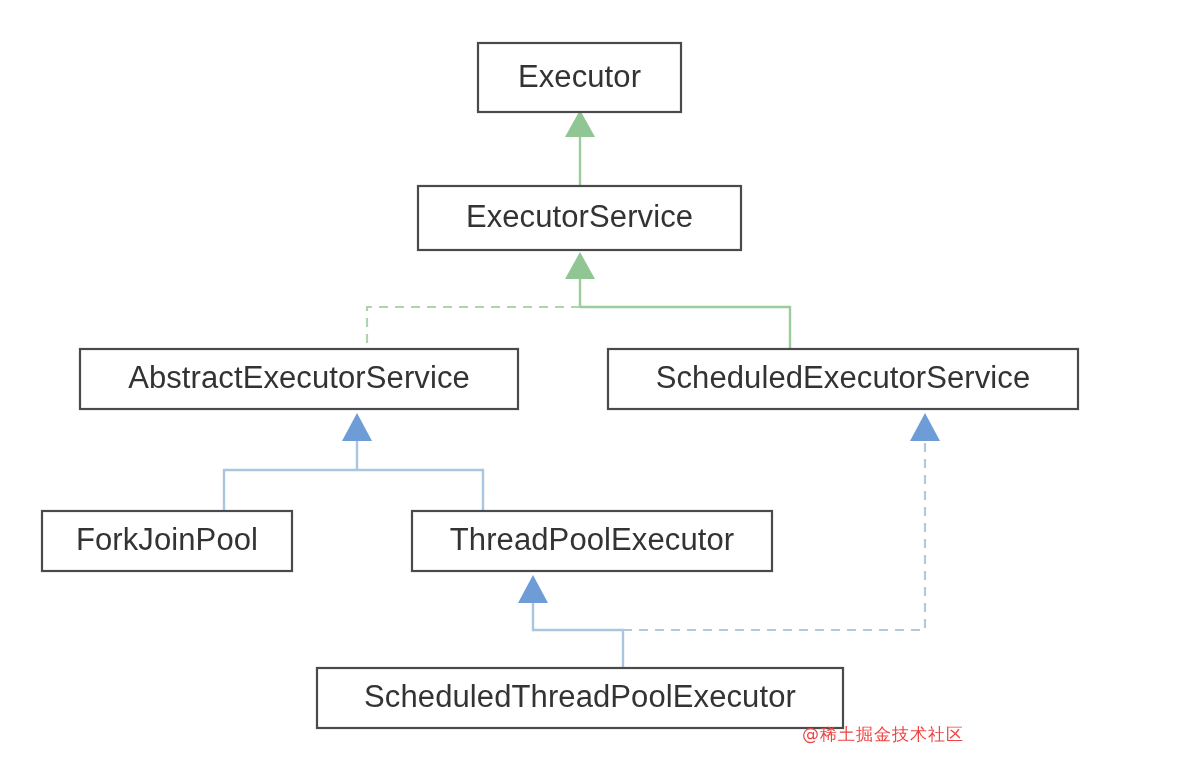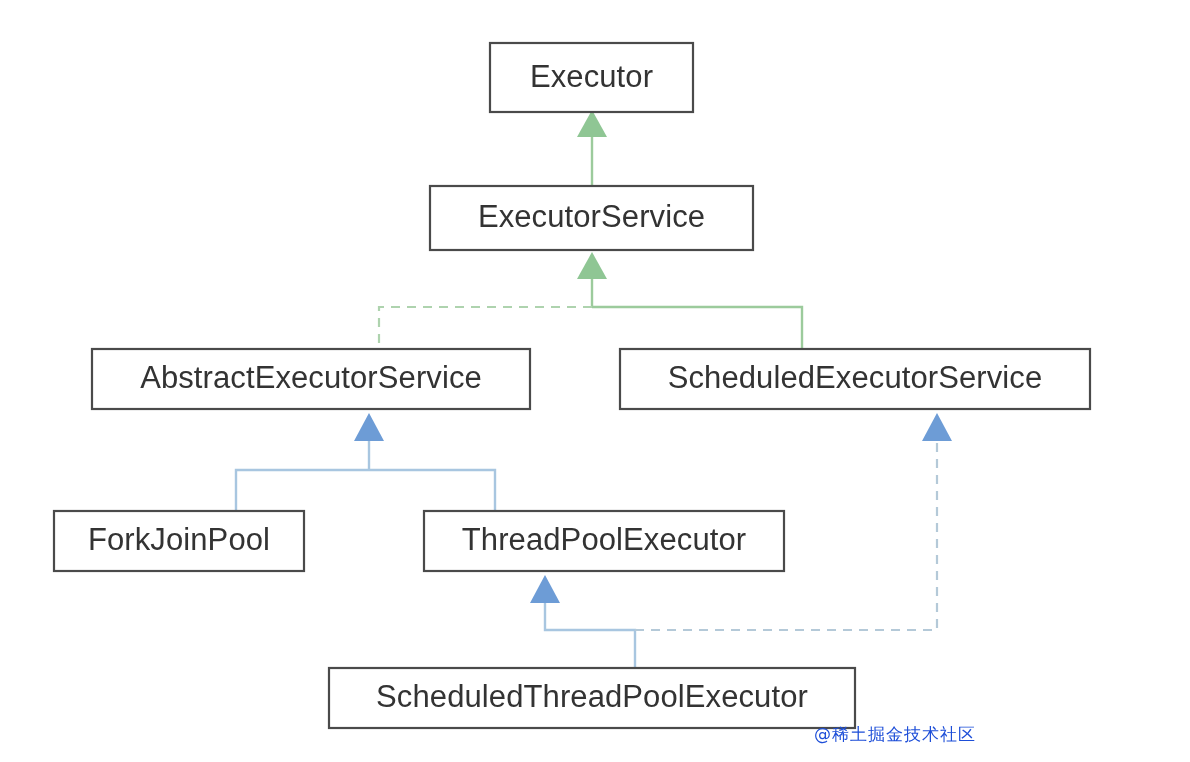--- a/index.html
+++ b/index.html
@@ -9,21 +9,21 @@
   }
   body {
     width: 1190px;
     height: 762px;
     font-family: "Liberation Sans", sans-serif;
     position: relative;
     overflow: hidden;
   }
   #diagram-root {
     position: absolute;
-    left: 12px;
+    left: 0;
     top: 0;
     width: 982px;
     height: 762px;
   }
   svg#uml-canvas {
     display: block;
     width: 1190px;
     height: 762px;
   }
   .node-box {
@@ -68,21 +68,21 @@
   .arrowhead-blue {
     fill: #6d9cd6;
     stroke: none;
   }
   .watermark-text {
     position: absolute;
     right: 18px;
     bottom: 16px;
     font-family: "DejaVu Sans", sans-serif;
     font-size: 17px;
-    color: #1d4ed8;
+    color: #ef4444;
     letter-spacing: 1px;
     user-select: none;
     white-space: nowrap;
   }
 </style>
 </head>
 <body>
 
 <div id="diagram-root">
 

